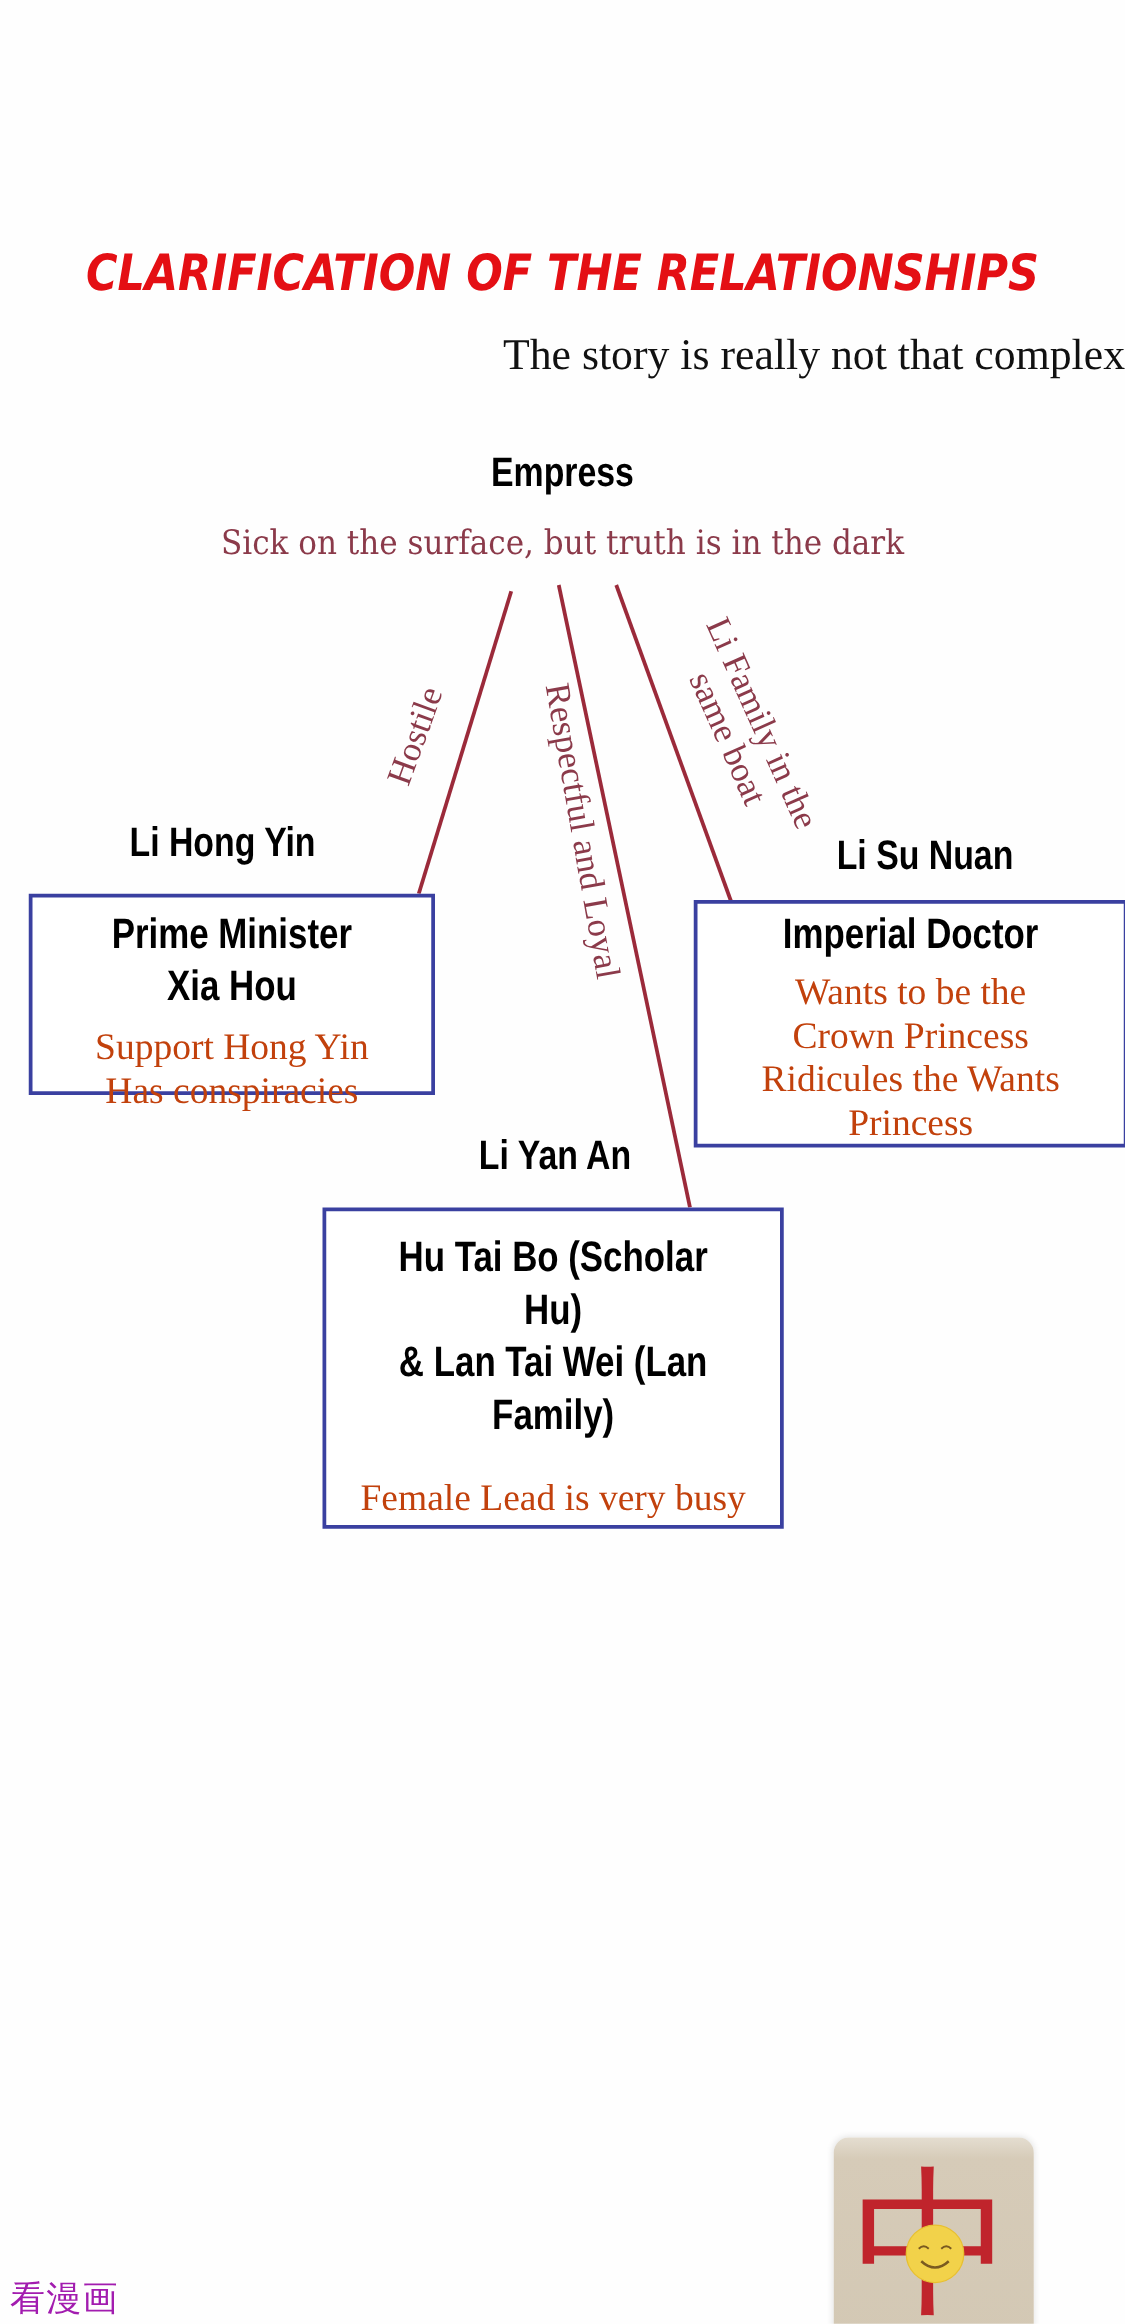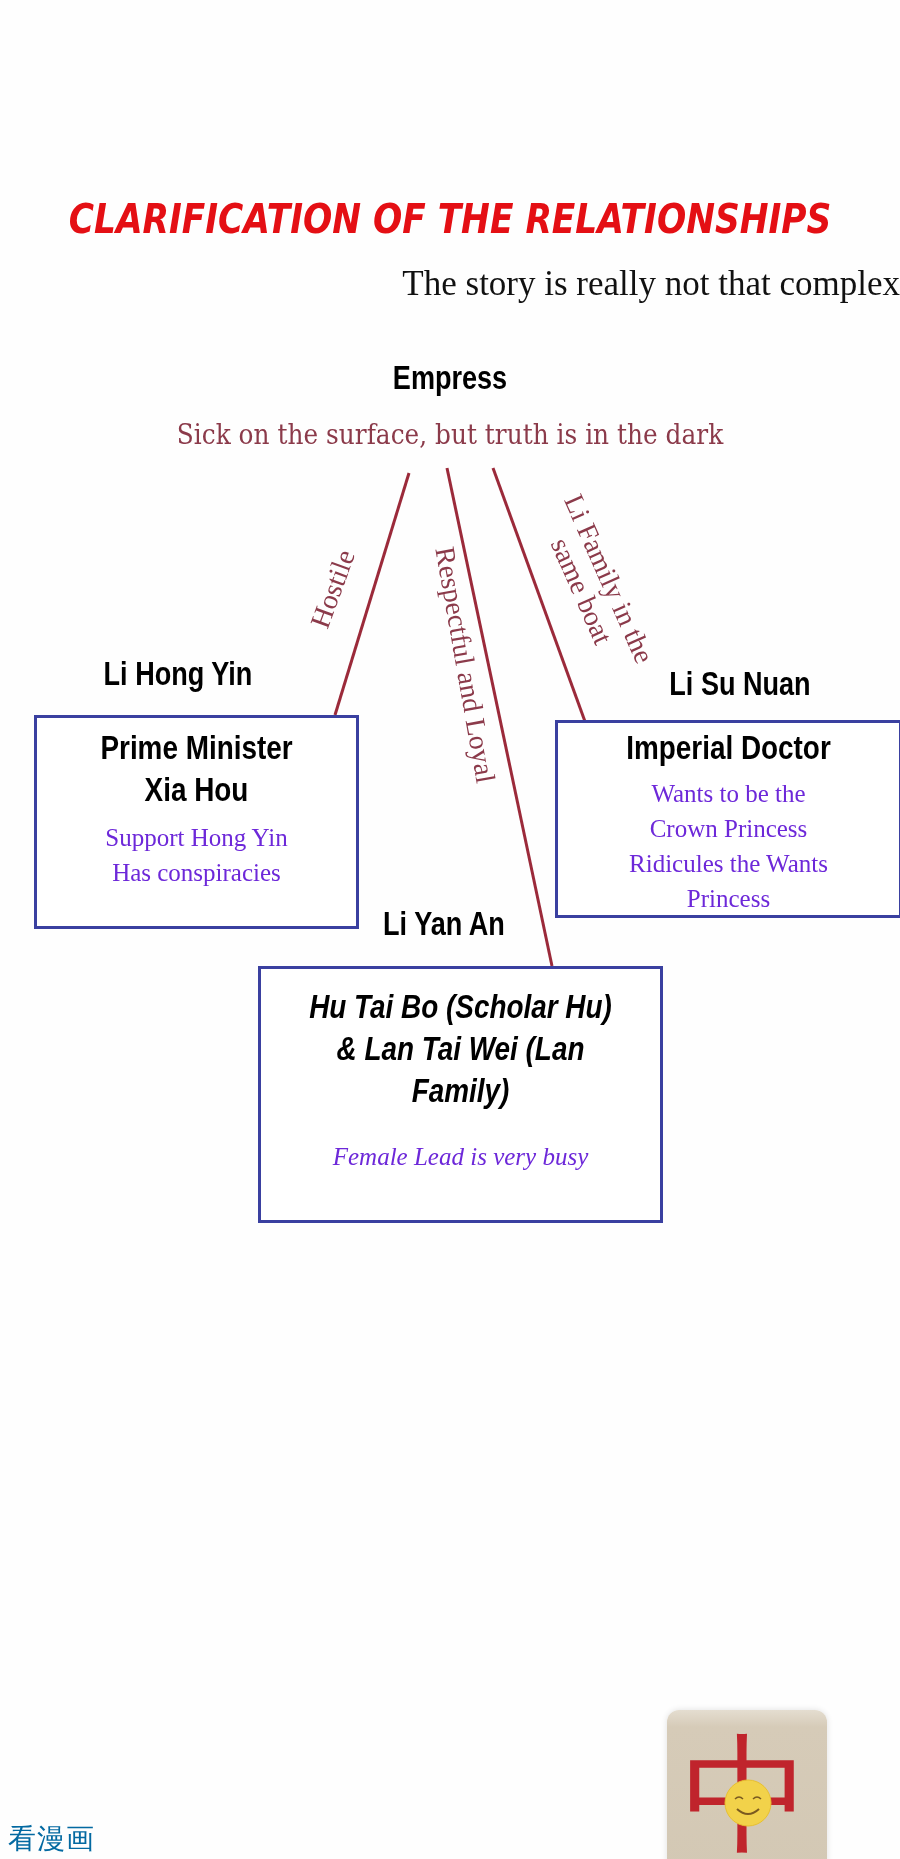--- a/index.html
+++ b/index.html
@@ -26,30 +26,30 @@
   }
   .box {
     position: absolute; border: 3px solid #3a40a0; background: #fff; box-sizing: border-box;
   }
   .box-title {
     font-family: "Liberation Sans", sans-serif; font-weight: bold; color: #000;
     font-size: 34px; line-height: 42px; text-align: center;
     transform: scaleX(0.82);
   }
   .box-note {
-    font-family: "Liberation Serif", serif; color: #6d28d9; font-size: 25px;
+    font-family: "Liberation Serif", serif; color: #c2410c; font-size: 30px;
     line-height: 35px; text-align: center;
   }
   .rot {
     font-family: "Liberation Serif", serif; color: #8b3a4a; font-size: 28px; white-space: nowrap;
     transform-origin: center center; line-height: 30px; text-align: center;
   }
   .watermark {
     left: 8px; top: 1820px; font-family: "DejaVu Sans", sans-serif; font-size: 28px;
-    color: #0369a1; letter-spacing: 1px;
+    color: #a21caf; letter-spacing: 1px;
   }
   .tile {
     left: 667px; top: 1710px; width: 160px; height: 170px; border-radius: 12px;
     background: linear-gradient(180deg, #e4ddd0 0%, #d6cbb8 10%, #d3c8b4 100%);
     box-shadow: 0 0 6px rgba(0,0,0,0.12);
   }
 </style>
 </head>
 <body>
 
@@ -66,38 +66,38 @@
 </svg>
 
 <div class="abs rot" style="left:273px; top:574px; width:120px; transform: rotate(-70deg);">Hostile</div>
 <div class="abs rot" style="left:330px; top:650px; width:270px; transform: rotate(80deg);">Respectful and Loyal</div>
 <div class="abs rot" style="left:495px; top:555px; width:200px; transform: rotate(66deg);">
   <div>Li Family in the</div>
   <div>same boat</div>
 </div>
 
 <div class="abs name" style="left:78px; width:200px; top:656px;">Li Hong Yin</div>
-<div class="box" style="left:34px; top:715px; width:325px; height:214px;">
+<div class="box" style="left:23px; top:715px; width:325px; height:161px;">
   <div class="box-title" style="margin-top:8px;">Prime Minister</div>
   <div class="box-title">Xia Hou</div>
   <div class="box-note" style="margin-top:10px;text-align:center;">Support Hong Yin</div>
   <div class="box-note">Has conspiracies</div>
 </div>
 
 <div class="abs name" style="left:640px; width:200px; top:666px;">Li Su Nuan</div>
 <div class="box" style="left:555px; top:720px; width:347px; height:198px;">
   <div class="box-title" style="margin-top:3px;">Imperial Doctor</div>
   <div class="box-note" style="margin-top:8px;">Wants to be the</div>
   <div class="box-note">Crown Princess</div>
   <div class="box-note">Ridicules the Wants</div>
   <div class="box-note">Princess</div>
 </div>
 
 <div class="abs name" style="left:344px; width:200px; top:906px;">Li Yan An</div>
-<div class="box" style="left:258px; top:966px; width:405px; height:257px;font-style:italic;">
+<div class="box" style="left:258px; top:966px; width:369px; height:257px;">
   <div class="box-title" style="margin-top:16px;">Hu Tai Bo (Scholar Hu)</div>
   <div class="box-title">&amp; Lan Tai Wei (Lan</div>
   <div class="box-title">Family)</div>
   <div class="box-note" style="margin-top:28px;">Female Lead is very busy</div>
 </div>
 
 <div class="abs tile">
   <div class="abs" style="left:14px; top:10px; font-family:'DejaVu Sans', sans-serif; font-size:128px; line-height:150px; color:#c0242c; width:132px; text-align:center;">中</div>
   <svg class="abs" style="left:56px; top:68px;" width="50" height="50">
     <circle cx="25" cy="25" r="23" fill="#f2d24a" stroke="#e8c030" stroke-width="1"></circle>

